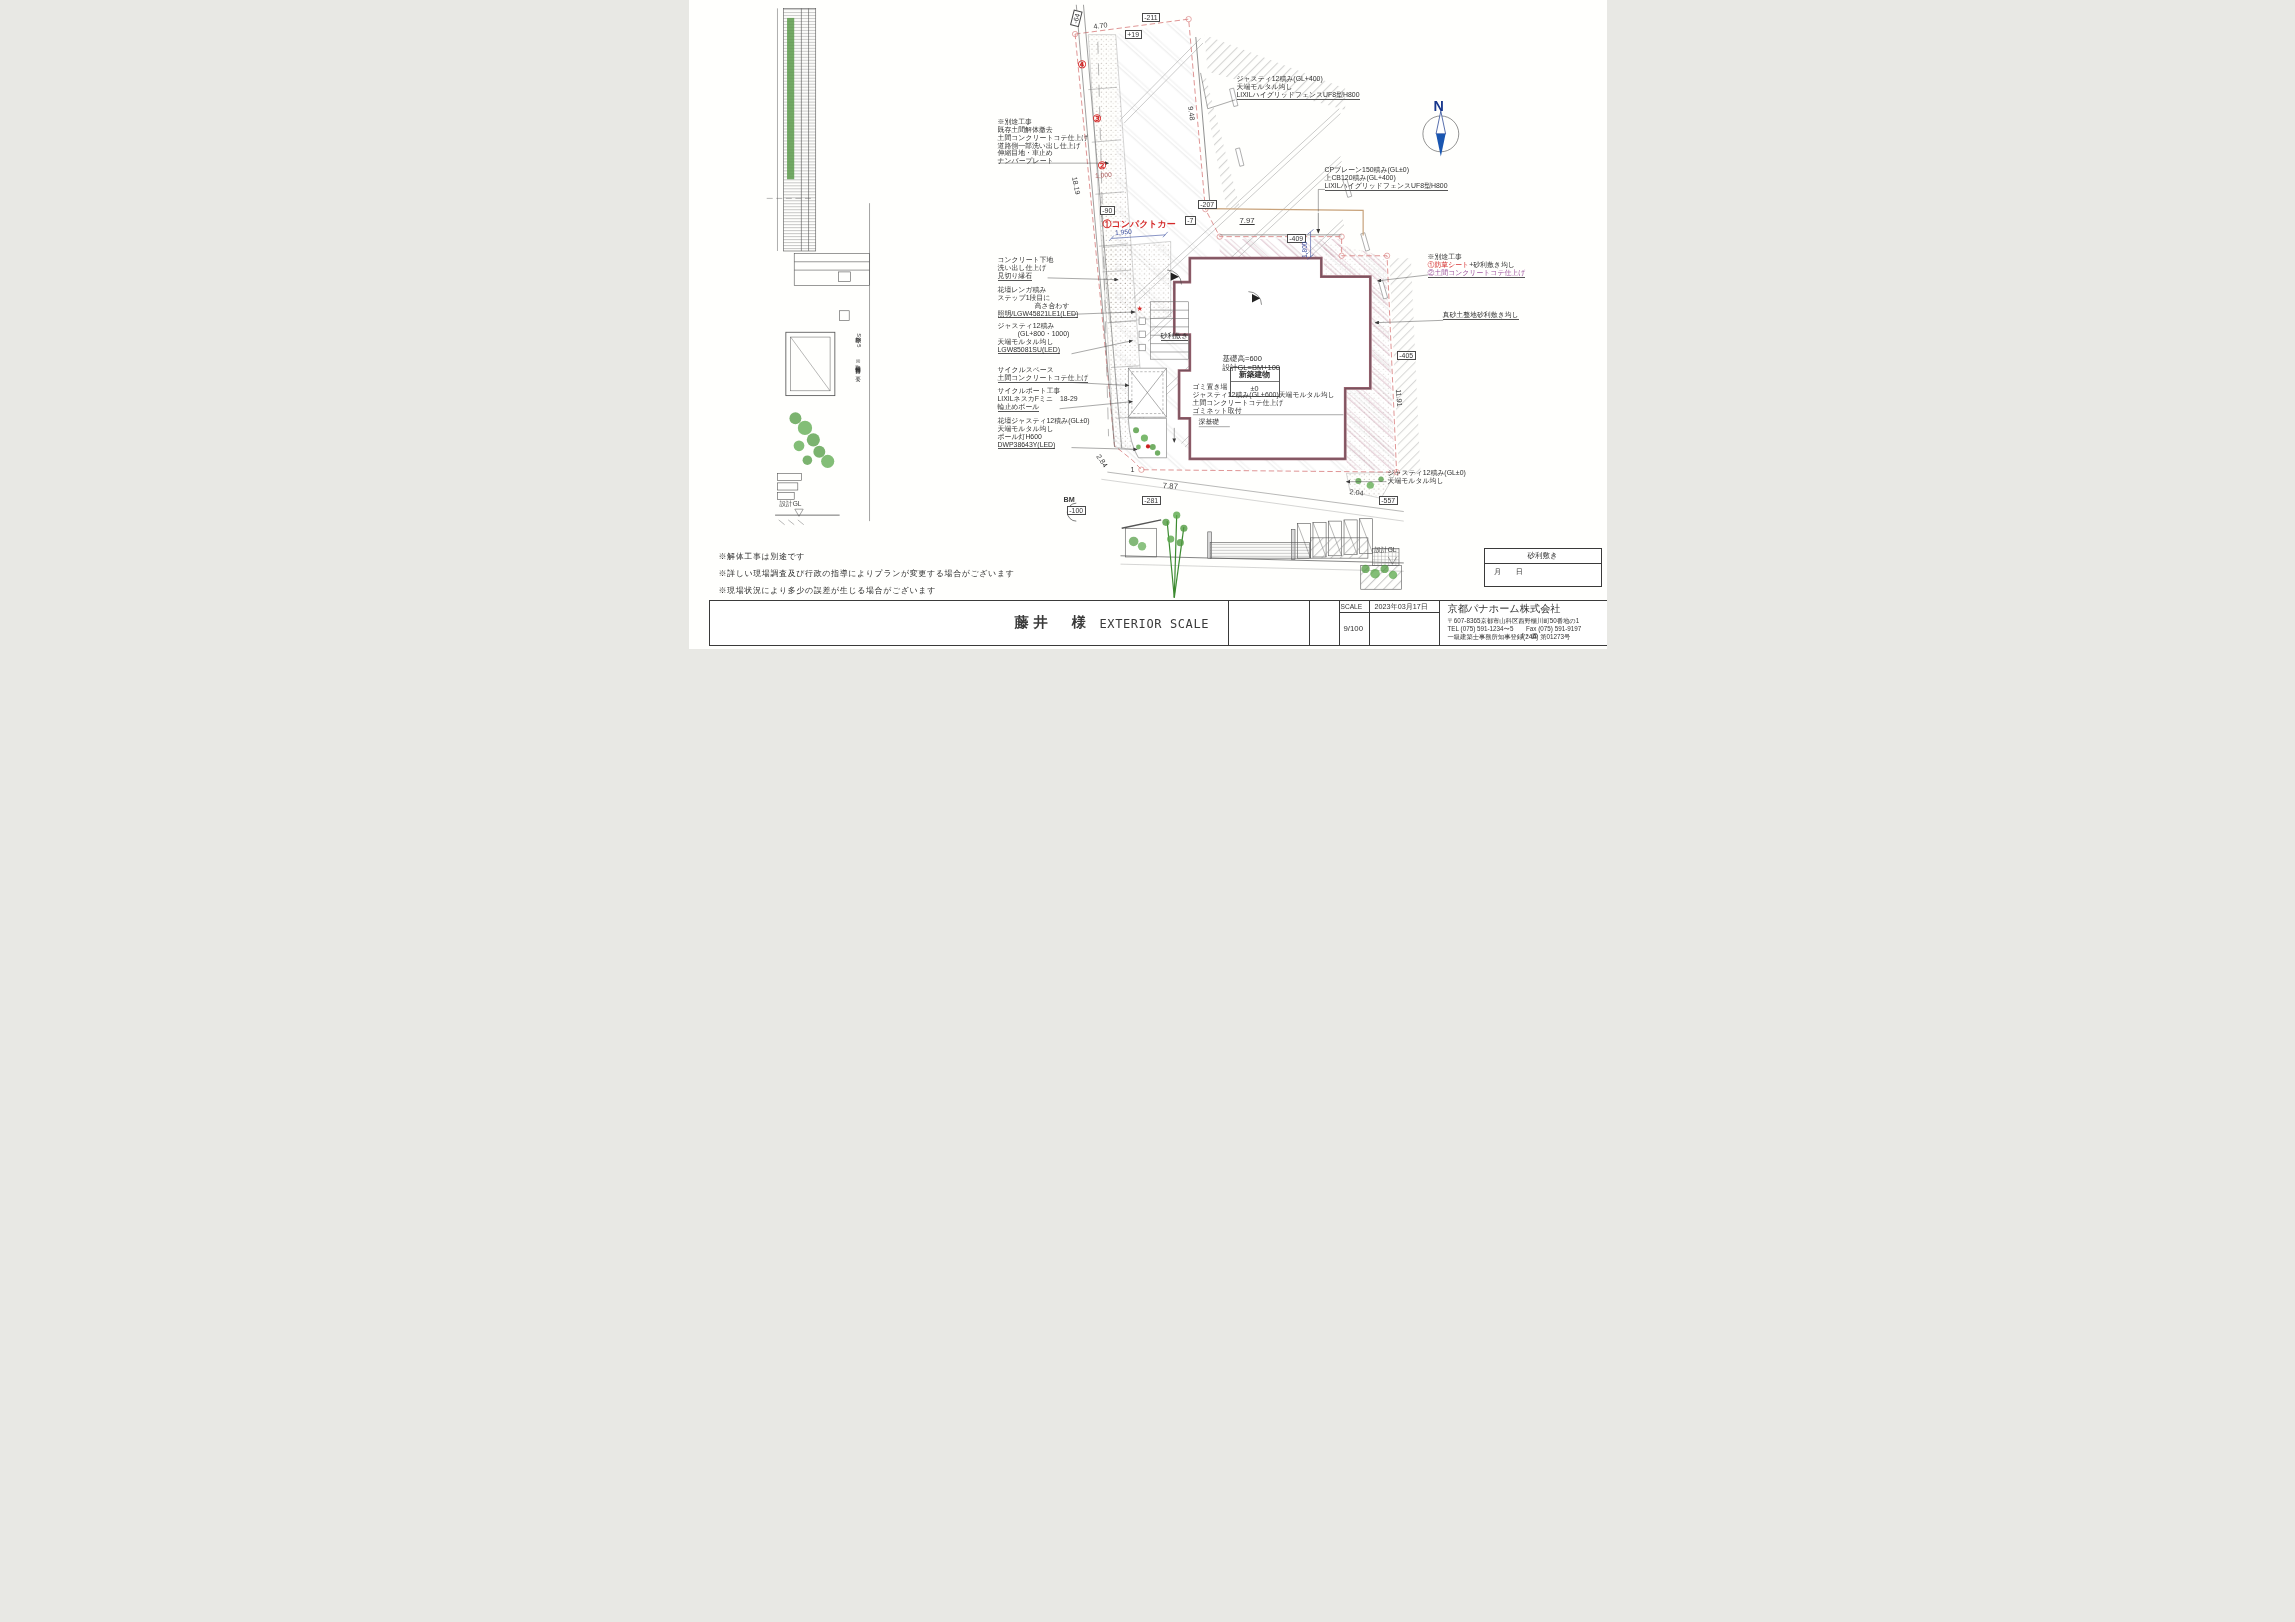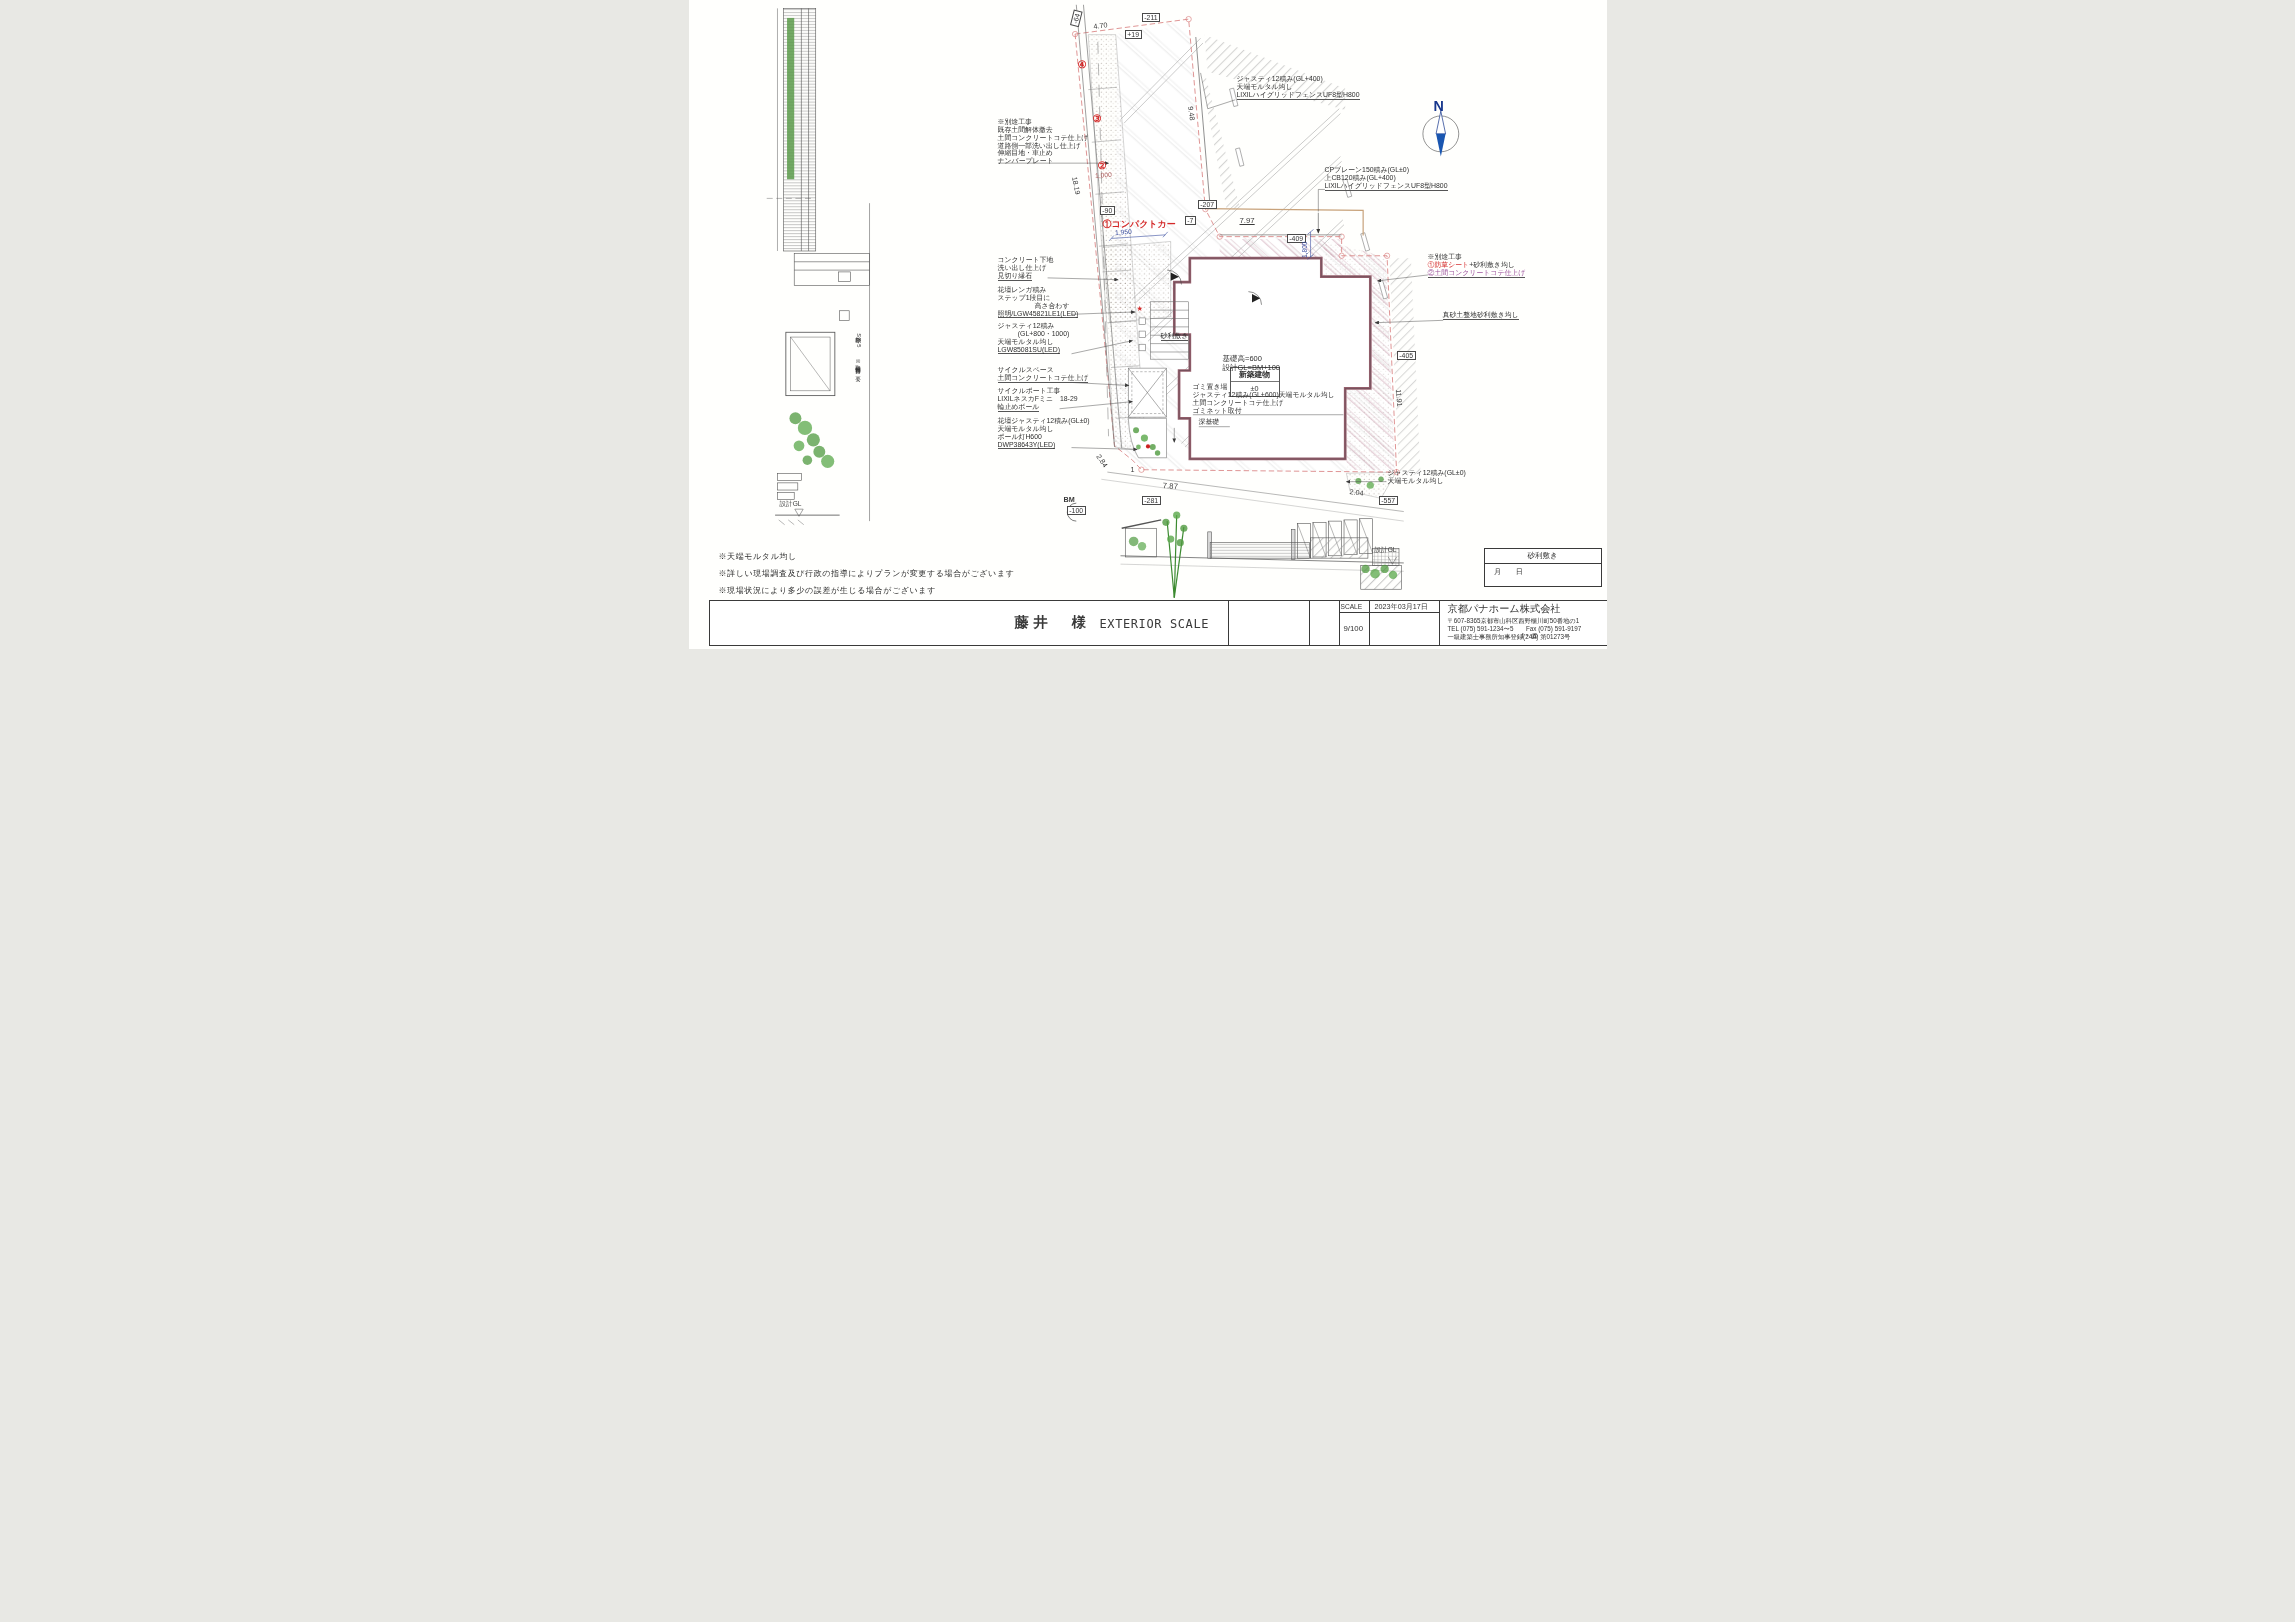--- a/index.html
+++ b/index.html
@@ -443,21 +443,21 @@
 <div class="lbl dim" style="left:375px;top:496px;font-weight:bold;">BM</div>
 <div class="lbl boxed" style="left:378px;top:506px;">-100</div>
 
 <div class="lbl" style="left:91px;top:501px;font-size:6.6px;">設計GL</div>
 <div class="lbl" style="left:686px;top:547px;font-size:6.6px;">設計GL</div>
 
 <div class="lbl" style="left:745px;top:99px;font-size:14.3px;font-weight:bold;color:#16368c;">N</div>
 
 <div class="vtext" style="position:absolute;left:166px;top:332px;height:90px;">銘板SZ-5　※取付位置打合せ要</div>
 
-<div class="note" style="left:30px;top:551px;">※天端モルタル均し</div>
+<div class="note" style="left:30px;top:551px;">※解体工事は別途です</div>
 <div class="note" style="left:30px;top:568px;">※詳しい現場調査及び行政の指導によりプランが変更する場合がございます</div>
 <div class="note" style="left:30px;top:585px;">※現場状況により多少の誤差が生じる場合がございます</div>
 
 <div id="custbox">
   <div style="text-align:center;font-size:7.5px;color:#333;border-bottom:0.9px solid #3a3a3a;padding:1.8px 0;">砂利敷き</div>
   <div style="font-size:7.2px;color:#333;padding:3px 0 0 9.6px;">月　　日</div>
 </div>
 
 <div id="titleblock">
   <div class="tb-v" style="left:518px;"></div>

